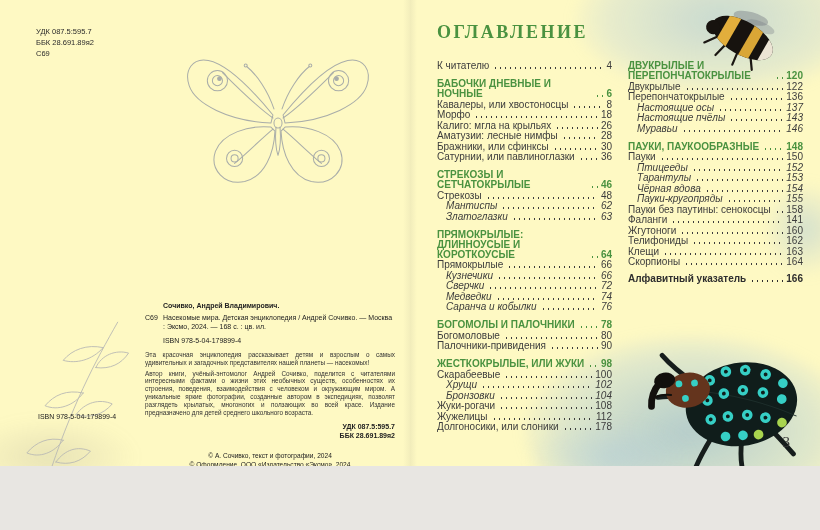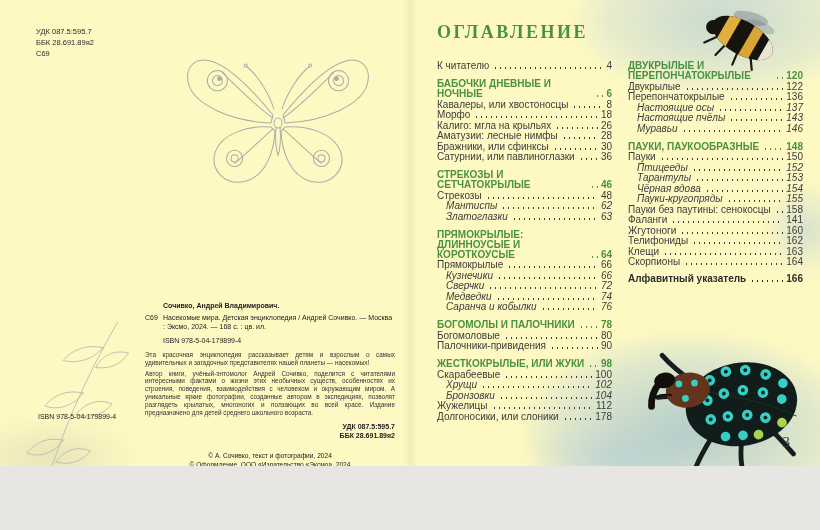--- a/index.html
+++ b/index.html
@@ -294,20 +294,25 @@
             <span class="toc-dots"></span>
             <span class="toc-page">102</span>
           </div>
 
           <div class="toc-entry subitem">
             <span class="toc-label">Бронзовки</span>
             <span class="toc-dots"></span>
             <span class="toc-page">104</span>
           </div>
 
+          <div class="toc-entry item">
+            <span class="toc-label">Жуки-рогачи</span>
+            <span class="toc-dots"></span>
+            <span class="toc-page">108</span>
+          </div>
 
           <div class="toc-entry item">
             <span class="toc-label">Жужелицы</span>
             <span class="toc-dots"></span>
             <span class="toc-page">112</span>
           </div>
 
           <div class="toc-entry item">
             <span class="toc-label">Долгоносики, или слоники</span>
             <span class="toc-dots"></span>

